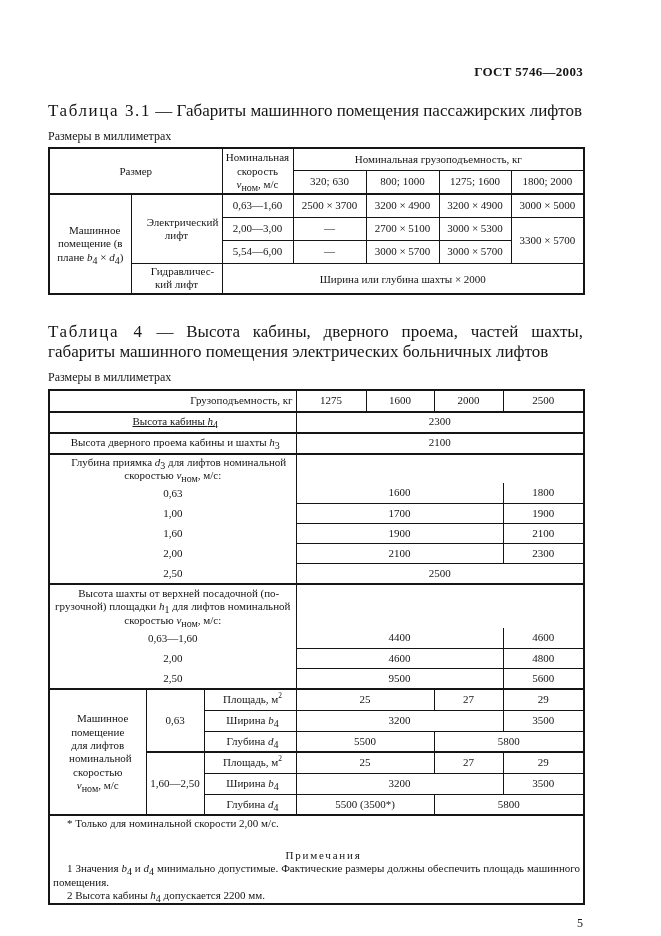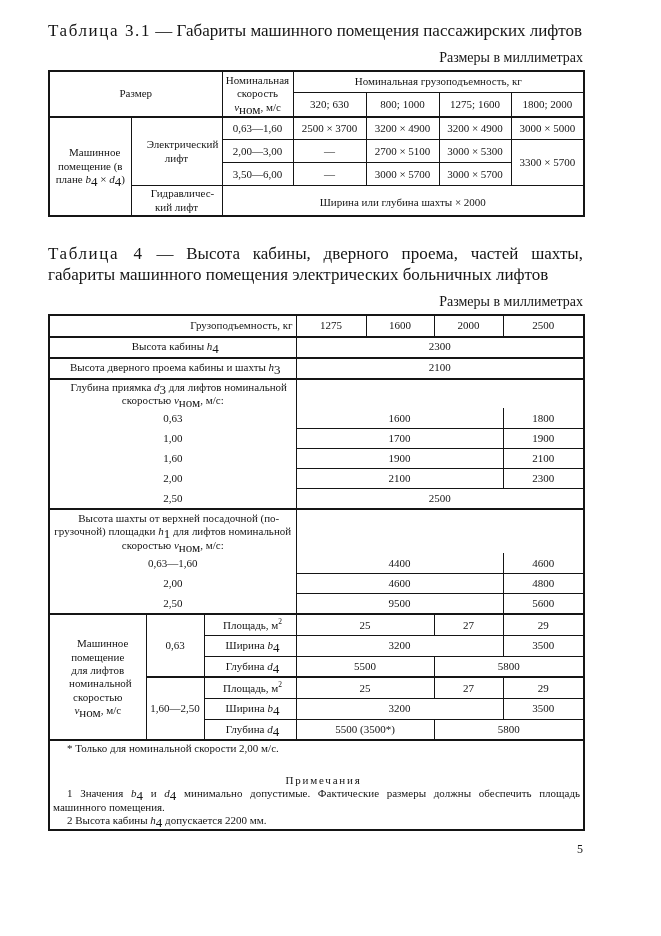--- a/index.html
+++ b/index.html
@@ -5,48 +5,49 @@
   html,body{margin:0;padding:0;background:#e8e8e8;}
   .page{
     width:661px;height:936px;background:#ffffff;color:#151515;
     font-family:"Liberation Serif","DejaVu Serif",serif;
     font-size:11px;line-height:1.22;position:relative;overflow:hidden;
   }
   .content{position:absolute;left:48px;top:0;width:535px;}
   .doc-code{padding-top:64px;text-align:right;font-weight:bold;font-size:13px;letter-spacing:.3px;}
   .caption{margin-top:21px;font-size:17px;text-align:justify;}
   .caption .cap-word{letter-spacing:1.6px;}
-  .units{margin-top:7px;margin-bottom:4px;text-align:right;font-size:14px;}
+  .units{margin-top:7px;margin-bottom:4px;text-align:left;font-size:12px;}
   table.t{border-collapse:collapse;table-layout:fixed;width:535px;border:2px solid #151515;}
   table.t td{padding:1px 3px;text-align:center;vertical-align:middle;font-size:11px;overflow:hidden;}
   td.stub{text-align:left;}
   td.vtop{vertical-align:top;padding-top:2px;}
   td.para{text-align:justify;text-indent:12px;vertical-align:top;padding:2px 5px;}
   td.ind10{text-indent:9px;}
   .bl{border-left:1px solid #151515;}
   .br{border-right:1px solid #151515;}
   .bb{border-bottom:1px solid #151515;margin-left:24px;}
   .bb2{border-bottom:2px solid #151515;}
   .fs-small{font-size:10.5px;}
   tr.h22{height:22px;} tr.h24{height:24px;} tr.h23{height:23px;}
   tr.h30{height:30px;} tr.h20{height:20px;} tr.h21{height:21px;}
   tr.h28{height:28px;} tr.h44{height:44px;}
-  sub{font-size:13px;line-height:0;} sup{font-size:7.5px;line-height:0;}
+  sub{font-size:10px;line-height:0;} sup{font-size:7.5px;line-height:0;}
   i{font-style:italic;}
   .footnote{text-align:left;vertical-align:top;padding:5px 10px 6px 8px;}
   .footnote .fline{text-indent:14px;text-align:justify;}
   .footnote .ftitle{text-indent:14px;letter-spacing:1.8px;margin-top:18px;}
   .page-num{margin-top:11px;text-align:right;font-size:12px;}
 </style>
 </head>
 <body>
 
 <div class="page">
   <div class="content">
 
+    <div class="doc-code">ГОСТ 5746—2003</div>
 
     <div class="caption"><span class="cap-word">Таблица 3.1</span><span> — Габариты машинного помещения пассажирских лифтов</span></div>
 
     <div class="units">Размеры в миллиметрах</div>
 
     <table class="t">
       <colgroup>
         <col style="width:82px">
           <col style="width:91px">
           <col style="width:71px">
@@ -77,21 +78,21 @@
           <td class="bl bb">3000 × 5000</td>
         </tr>
         <tr class="h23">
           <td class="bb">2,00—3,00</td>
           <td class="bl bb">—</td>
           <td class="bl bb">2700 × 5100</td>
           <td class="bl bb">3000 × 5300</td>
           <td rowspan="2" class="bl bb">3300 × 5700</td>
         </tr>
         <tr class="h23">
-          <td class="bb">3,50—6,00</td>
+          <td class="bb">5,54—6,00</td>
           <td class="bl bb">—</td>
           <td class="bl bb">3000 × 5700</td>
           <td class="bl bb">3000 × 5700</td>
         </tr>
         <tr class="h30">
           <td class="br stub vtop para">Гидравличес­кий лифт</td>
           <td colspan="5" class="vtop" style="padding-top:4px;">Ширина или глубина шахты × 2000</td>
         </tr>
       </tbody>
     </table>
@@ -112,21 +113,21 @@
       </colgroup>
       <tbody>
         <tr class="h22">
           <td colspan="3" class="br bb2 stub vtop" style="padding-left:8px;text-align:right;">Грузоподъемность, кг</td>
           <td class="bb2">1275</td>
           <td class="bl bb2">1600</td>
           <td class="bl bb2">2000</td>
           <td class="bl bb2">2500</td>
         </tr>
         <tr class="h21">
-          <td colspan="3" class="br bb2 stub" style="padding-left:8px;">Высота кабины <i>h</i><sub>4</sub></td>
+          <td colspan="3" class="br bb2 stub" style="padding-left:8px;text-decoration:underline;">Высота кабины <i>h</i><sub>4</sub></td>
           <td colspan="4" class="bb2">2300</td>
         </tr>
         <tr class="h21">
           <td colspan="3" class="br bb2 stub" style="padding-left:8px;">Высота дверного проема кабины и шахты <i>h</i><sub>3</sub></td>
           <td colspan="4" class="bb2">2100</td>
         </tr>
         <tr class="h28">
           <td colspan="3" class="br para">Глубина приямка <i>d</i><sub>3</sub> для лифтов номи­нальной скоростью <i>v</i><sub>ном</sub>, м/с:</td>
           <td colspan="4"></td>
         </tr>

